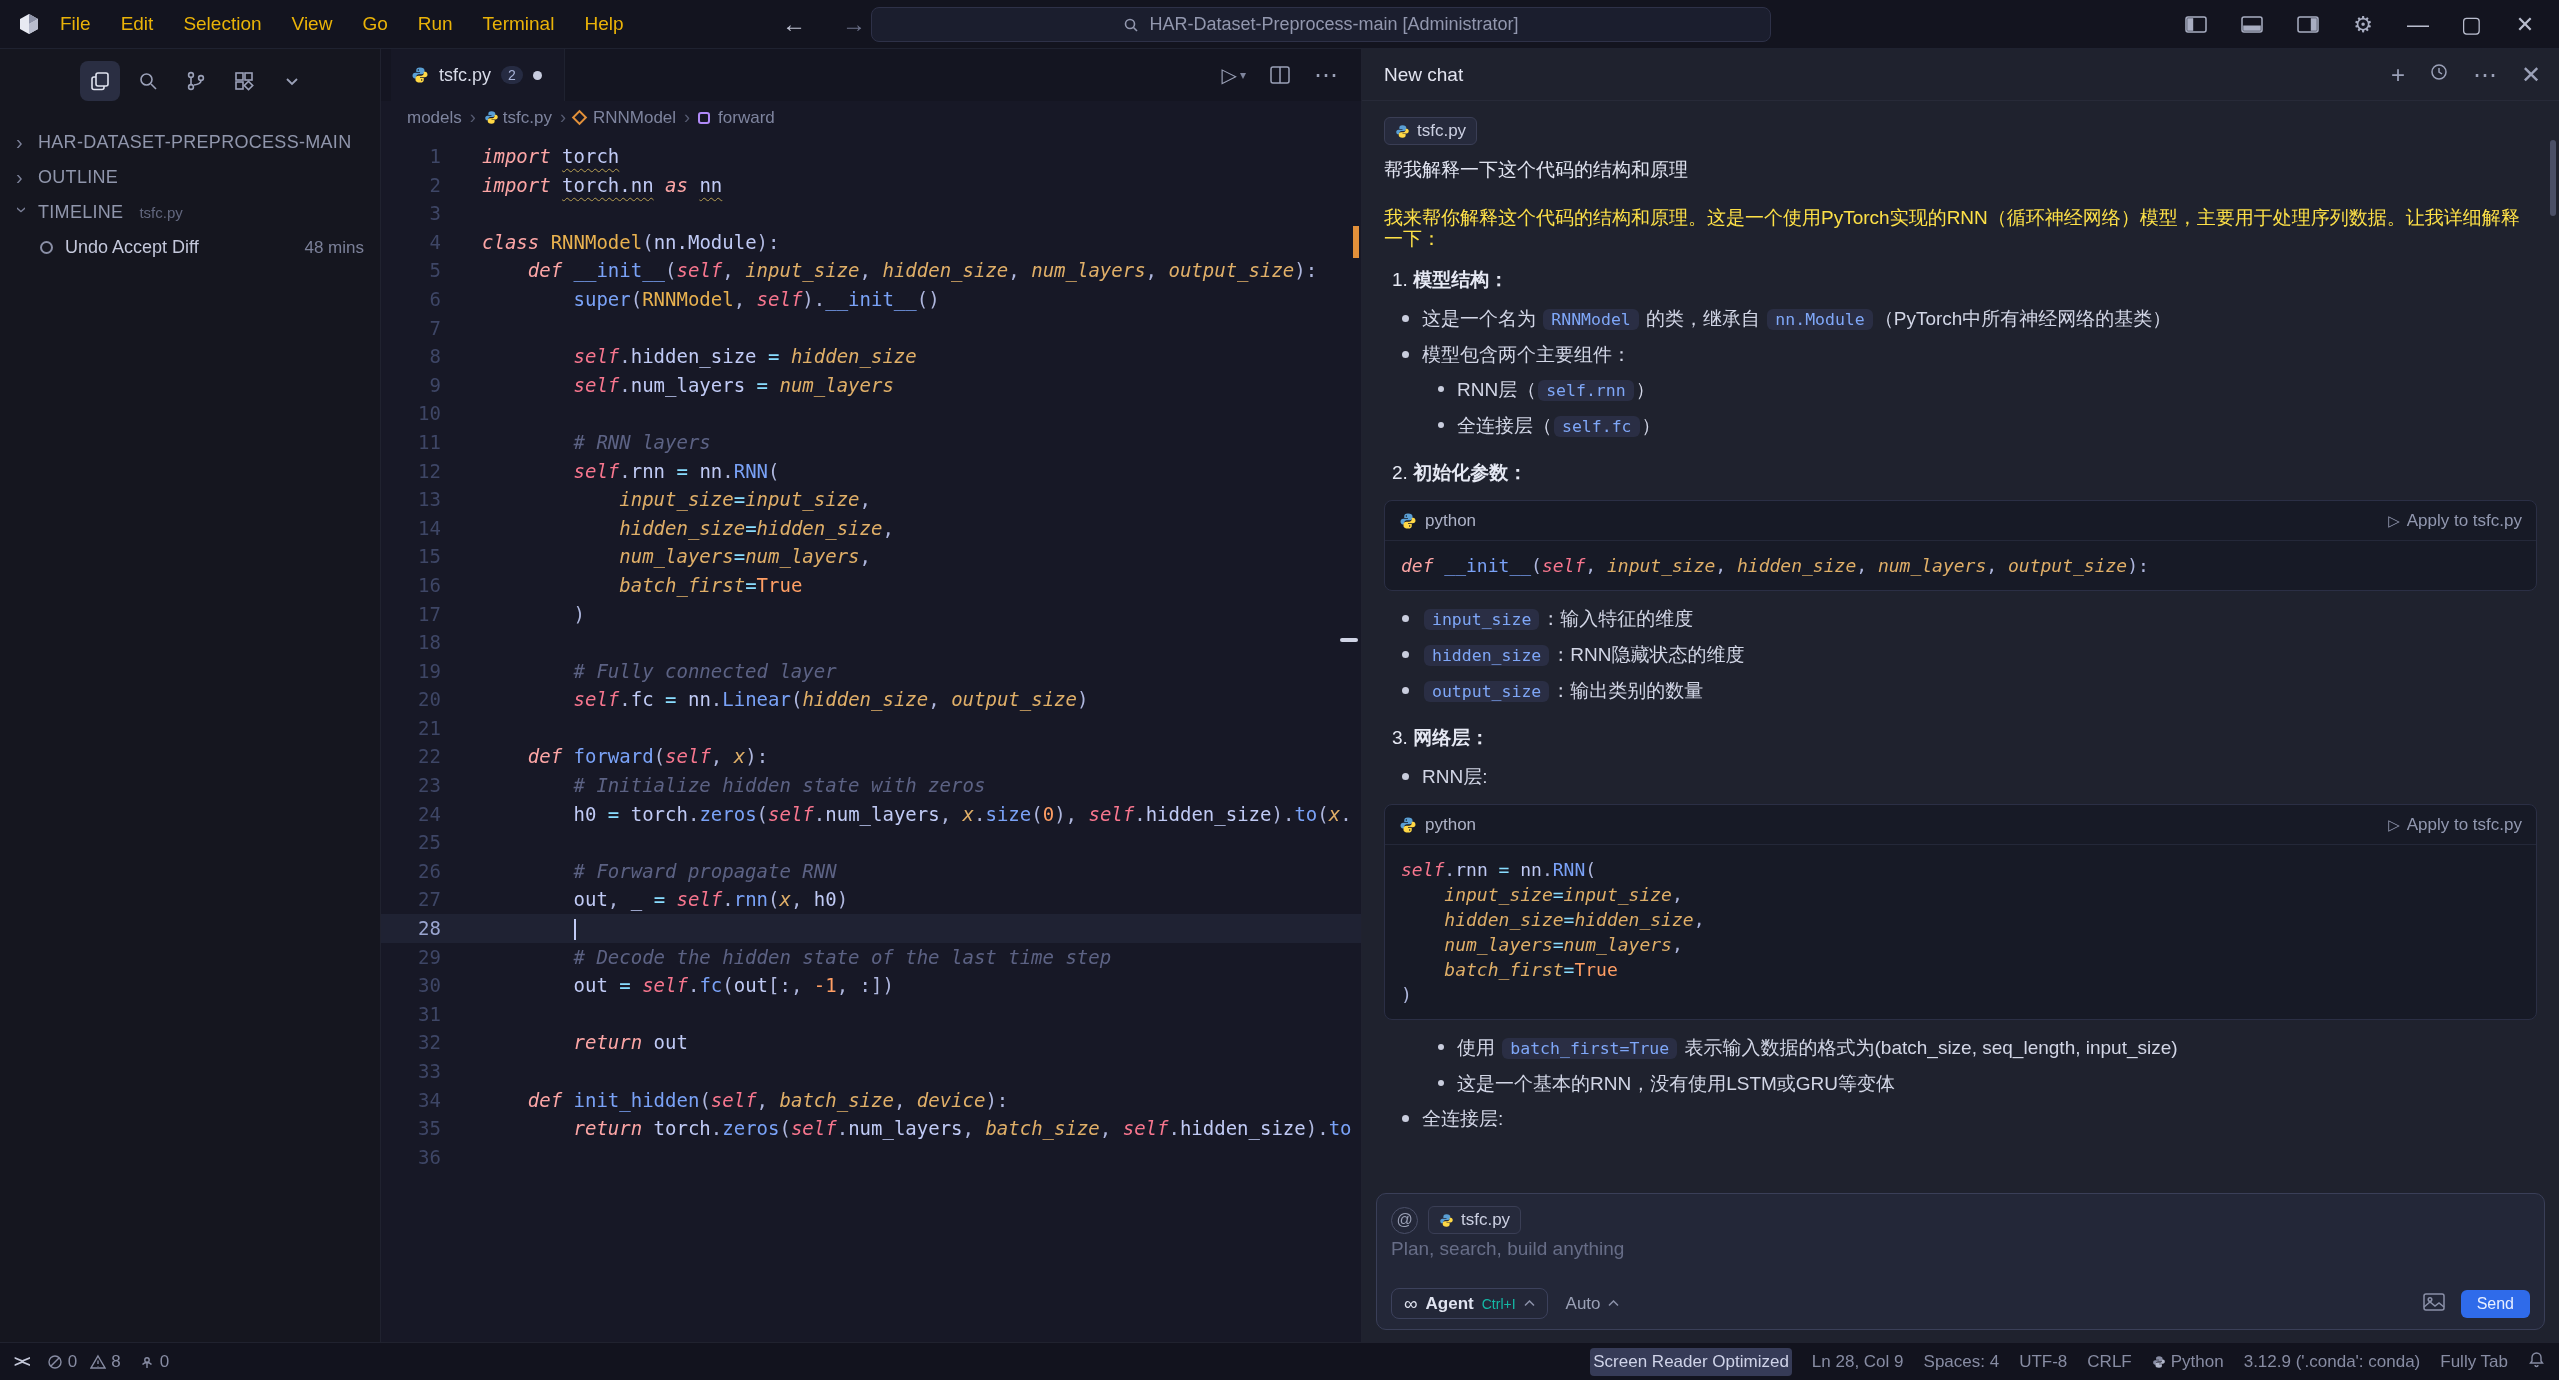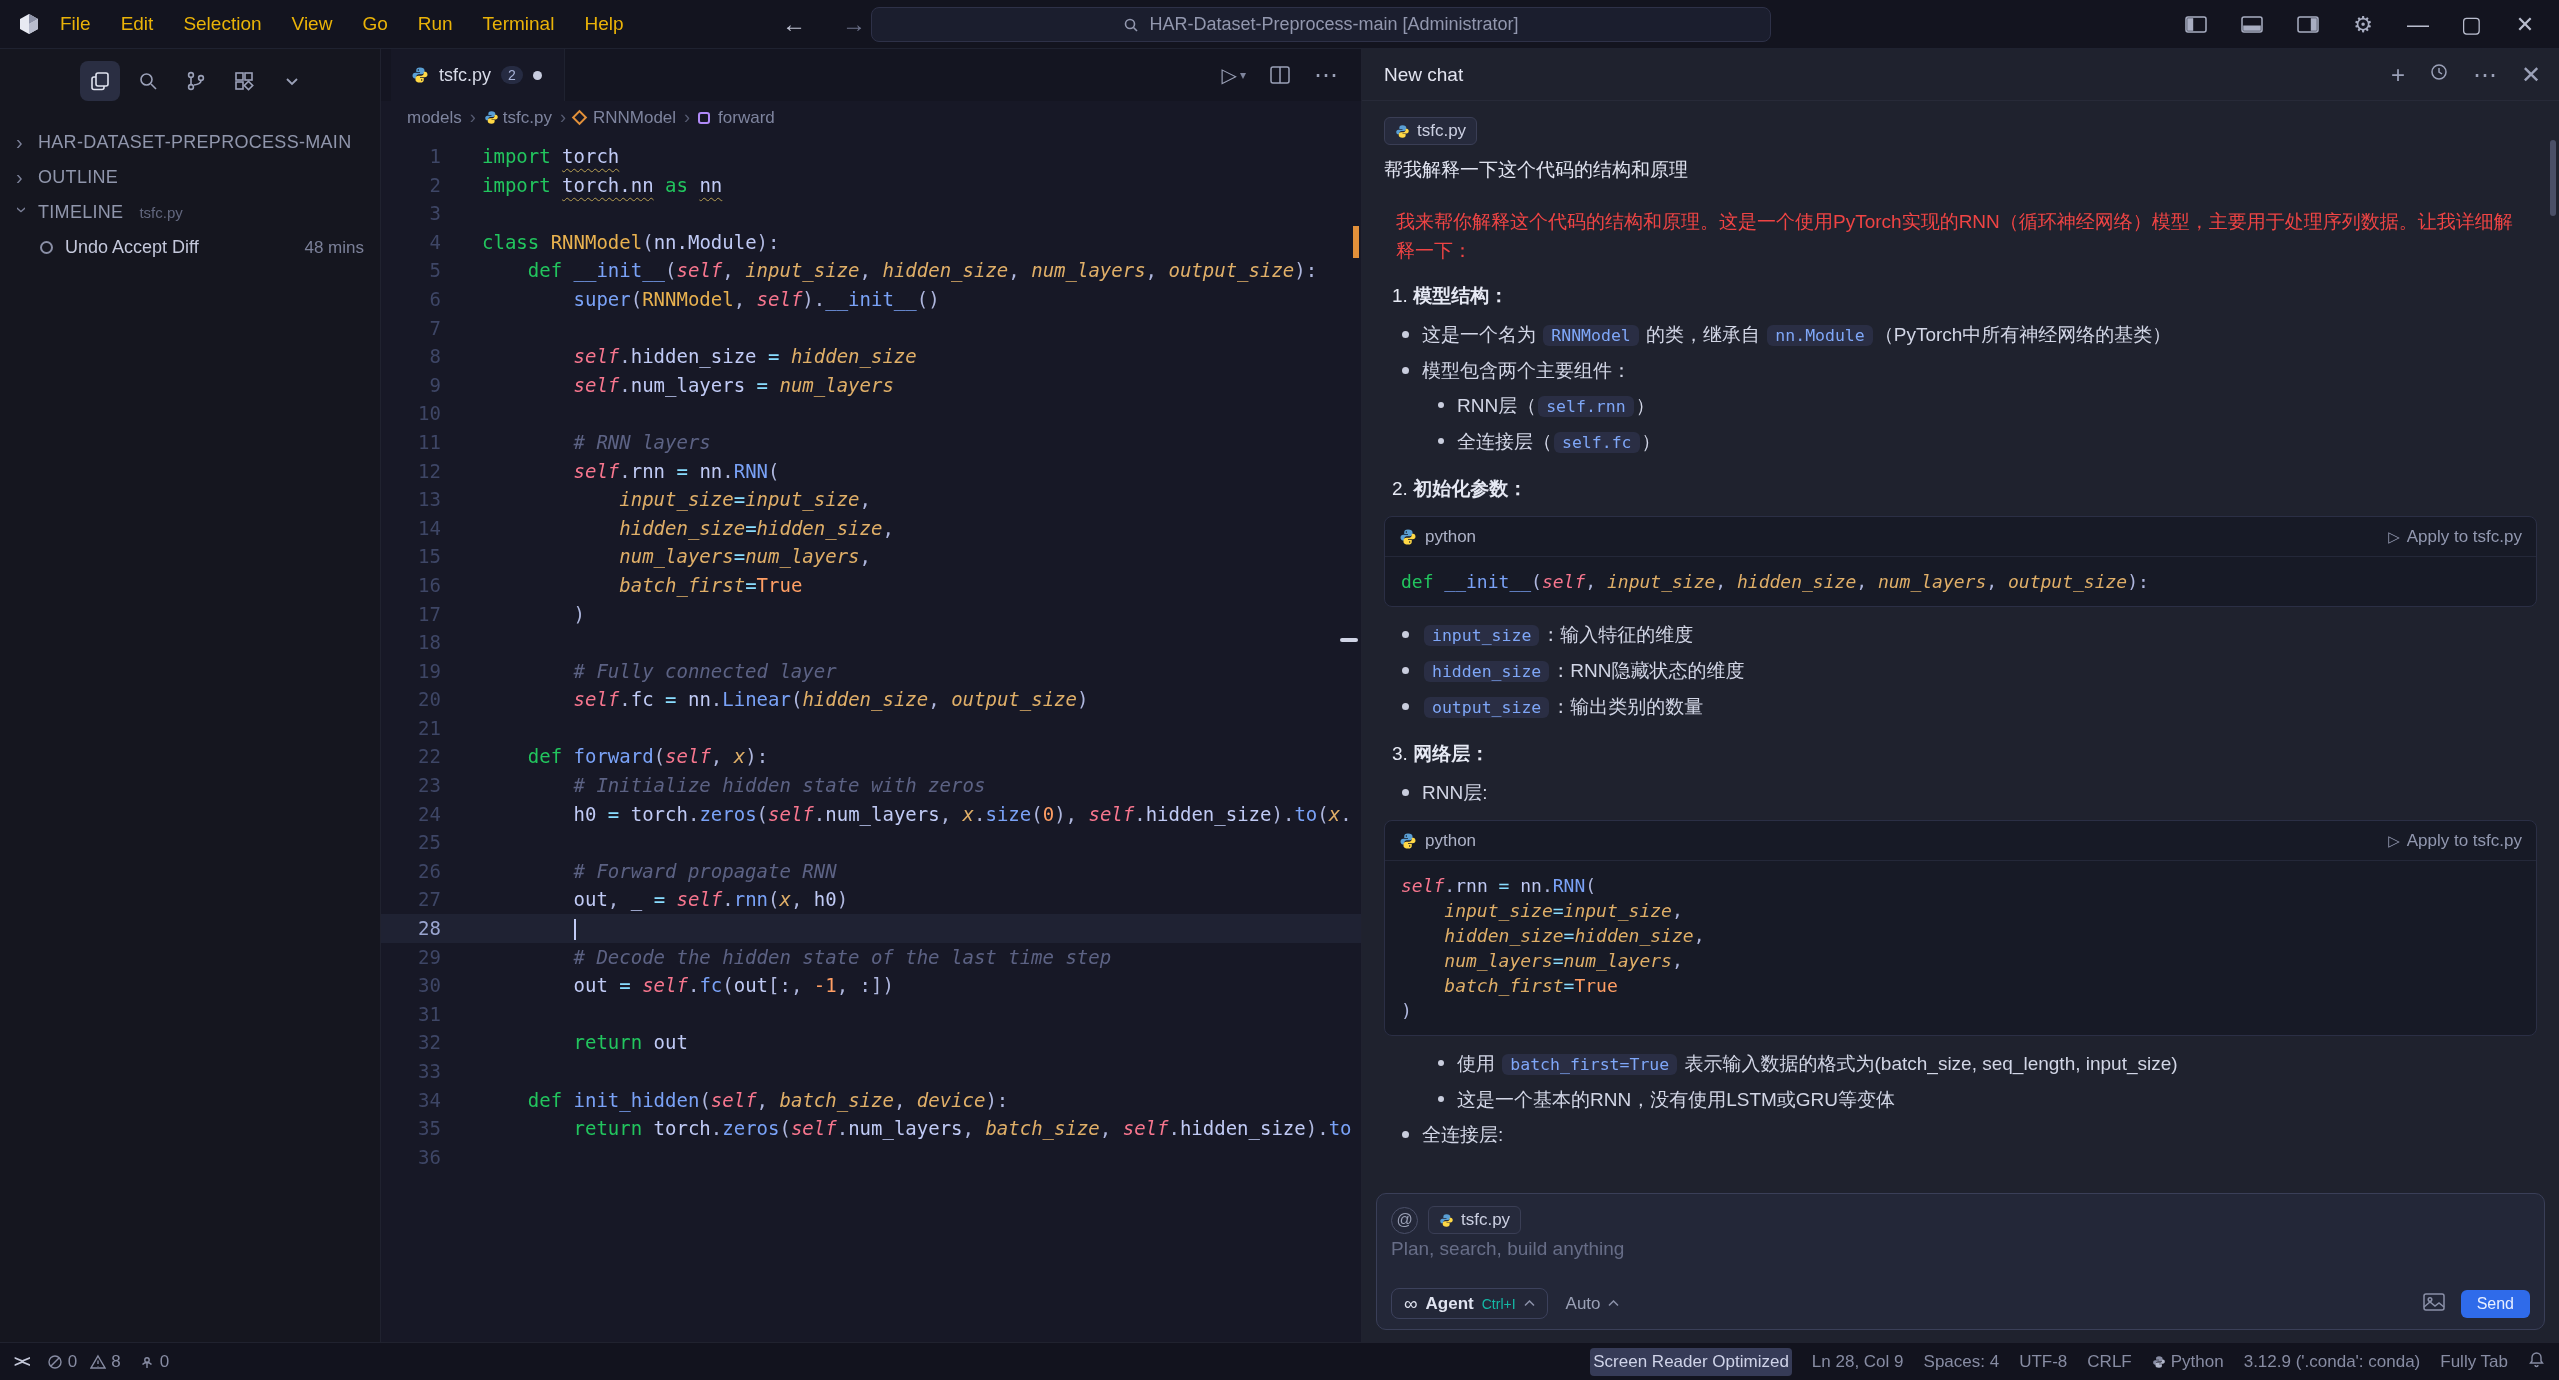--- a/index.html
+++ b/index.html
@@ -59,21 +59,21 @@
 
   .code-area { position:relative; flex:1; overflow:hidden; padding-top:8px;
     font-family:"DejaVu Sans Mono", monospace; font-size:19px; }
   .code-line { display:flex; height:28.6px; line-height:28.6px; white-space:pre; }
   .code-line.active { background:#1f2233; }
   .ln { width:60px; text-align:right; color:#3e4666; flex:0 0 60px; user-select:none; }
   .code-line.active .ln { color:#9aa5d0; }
   .lc { margin-left:41px; white-space:pre; color:#c0caf5; }
   .caret { display:inline-block; width:2px; height:21px; background:#c0caf5; vertical-align:middle; margin-left:8ch; }
 
-  .tk-kw { color:#22c55e; }
+  .tk-kw { color:#fca5a5; font-style:italic; }
   .tk-fn { color:#7aa2f7; }
   .tk-cl { color:#e8b14f; }
   .tk-sf { color:#f7768e; font-style:italic; }
   .tk-pr { color:#e0af68; font-style:italic; }
   .tk-tx { color:#c0caf5; }
   .tk-cm { color:#5c6284; font-style:italic; }
   .tk-ct { color:#ff9e64; }
   .tk-op { color:#89ddff; }
   .tk-pu { color:#aeb6dd; }
   .tk-sq { color:#c0caf5; text-decoration:underline; text-decoration-style:wavy;
@@ -89,21 +89,21 @@
   .chat-h-actions { margin-left:auto; display:flex; align-items:center; gap:24px; color:#9ba1b8; }
   .chat-h-actions .glyph { font-size:24px; }
   .chat-scroll { position:absolute; top:52px; left:0; right:0; height:1092px; overflow:hidden; padding:16px 22px 0 22px; }
   .chat-scrollbar { position:absolute; right:3px; top:91px; width:6px; height:76px; border-radius:3px; background:#4a4f66; }
 
   .chip { display:inline-flex; align-items:center; gap:7px; background:#262a3c; border:1px solid #3a3e55;
     border-radius:6px; padding:3px 10px; color:#ccd0e2; font-size:17px; }
   .user-block { margin-bottom:22px; }
   .user-msg { margin-top:10px; color:#e0e3f0; font-size:19px; line-height:30px; }
 
-  .msg-p { color:#ef4444; font-size:19px; line-height:29px; margin:14px 12px; }
+  .msg-p { color:#fde047; font-size:19px; line-height:21px; margin:14px 0; }
   .msg-h { color:#e6e9f4; font-size:19px; line-height:30px; margin:16px 0 8px 8px; }
   .msg-h strong { font-weight:700; }
   .msg-li { display:flex; font-size:19px; line-height:31px; color:#d2d6e6; margin:4px 0; }
   .msg-li .dot { flex:0 0 auto; width:7px; height:7px; border-radius:50%; background:#c9cddd; margin:12px 13px 0 18px; }
   .msg-li.lvl2 .dot { margin-left:54px; width:6px; height:6px; }
   .li-body { flex:1; }
   .icode { font-family:"DejaVu Sans Mono", monospace; font-size:16.5px; background:#2a2e44; border-radius:6px;
     padding:1px 8px; color:#7fa7f8; margin:0 2px; }
 
   .codeblock { background:#171a26; border:1px solid #2b2f45; border-radius:8px; margin:12px 0; overflow:hidden; }

